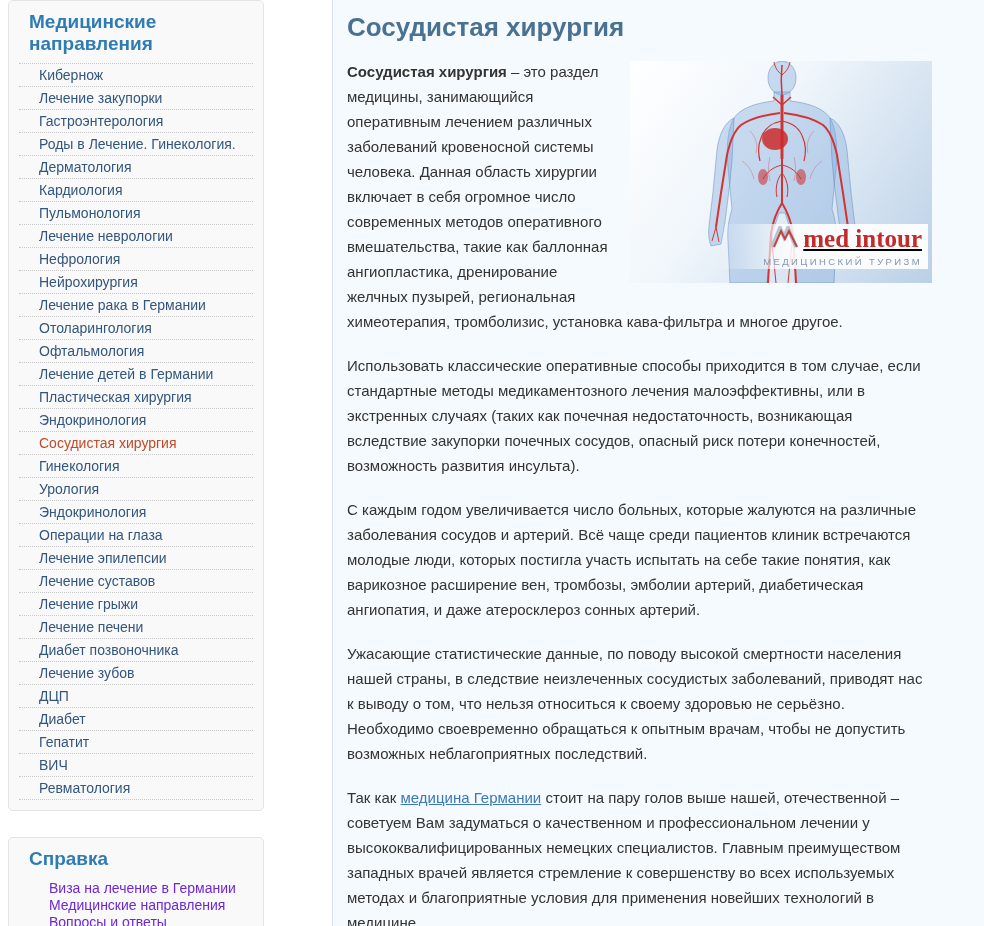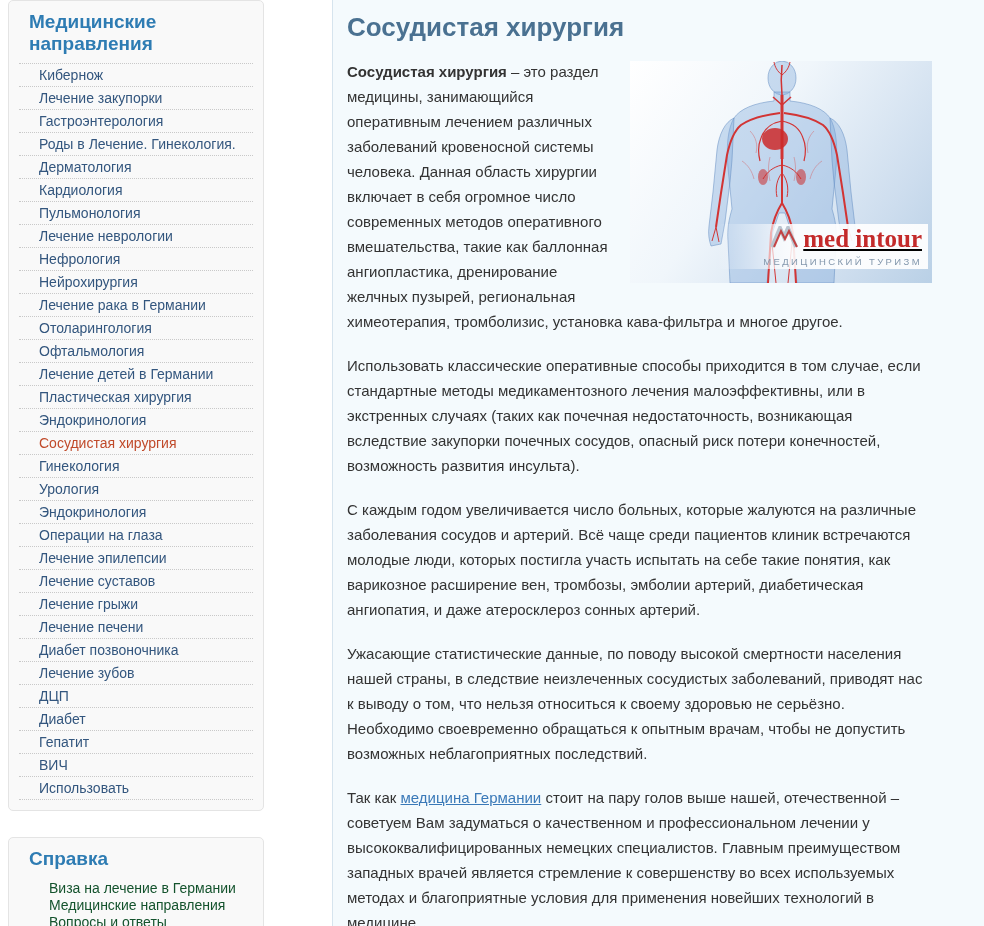--- a/index.html
+++ b/index.html
@@ -11,21 +11,21 @@
   .sidebar { flex:0 0 332px; padding-left:8px; }
   .box { width:256px; background:#f9f9f9; border:1px solid #e4e4e4;
     border-radius:5px; padding:4px 10px 10px; margin-bottom:26px; }
   .box-title { color:#2e7cb3; font-size:19px; font-weight:bold;
     padding:6px 6px 8px 10px; }
   .menu { list-style:none; border-top:1px dotted #c9c9c9; }
   .menu li { padding:3px 4px 3px 20px; border-bottom:1px dotted #c9c9c9;
     font-size:14px; line-height:16px; color:#33567e; cursor:pointer; }
   .menu li.active { color:#c04a2a; }
   .help-links { list-style:none; padding:2px 0 4px 30px; }
-  .help-links li { font-size:14px; line-height:17px; color:#14532d; cursor:pointer; }
+  .help-links li { font-size:14px; line-height:17px; color:#6d28d9; cursor:pointer; }
 
   
   .content { flex:1; background:#f4fafd; border-left:1px solid #d6e4ee;
     padding:6px 52px 0 14px; }
   .page-title { color:#4a7191; font-size:26px; font-weight:bold; margin:6px 0 16px; }
   .article p { font-size:15px; line-height:25px; color:#333; margin-bottom:19px; }
   .article p b { font-weight:bold; }
   .article a.text-link { color:#3a79b8; text-decoration:underline; cursor:pointer; }
 
   
@@ -75,21 +75,21 @@
         <li>Лечение эпилепсии</li>
         <li>Лечение суставов</li>
         <li>Лечение грыжи</li>
         <li>Лечение печени</li>
         <li>Диабет позвоночника</li>
         <li>Лечение зубов</li>
         <li>ДЦП</li>
         <li>Диабет</li>
         <li>Гепатит</li>
         <li>ВИЧ</li>
-        <li>Использовать</li>
+        <li>Ревматология</li>
       </ul>
     </div>
 
     <div class="box">
       <div class="box-title">Справка</div>
       <ul class="help-links">
         <li>Виза на лечение в Германии</li>
         <li>Медицинские направления</li>
         <li>Вопросы и ответы</li>
       </ul>

